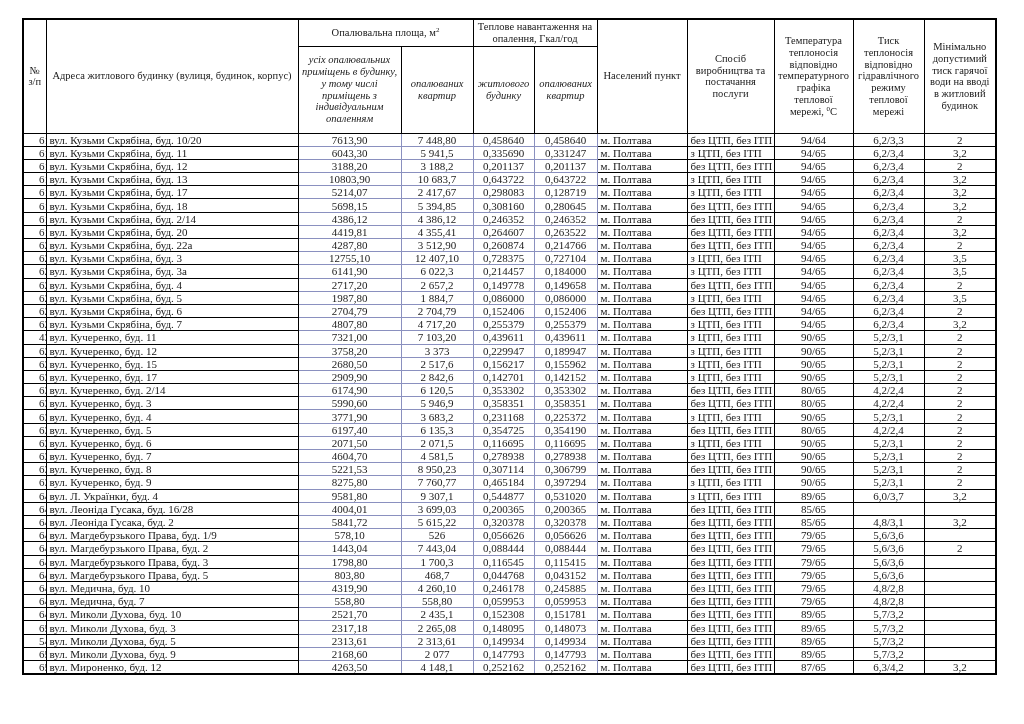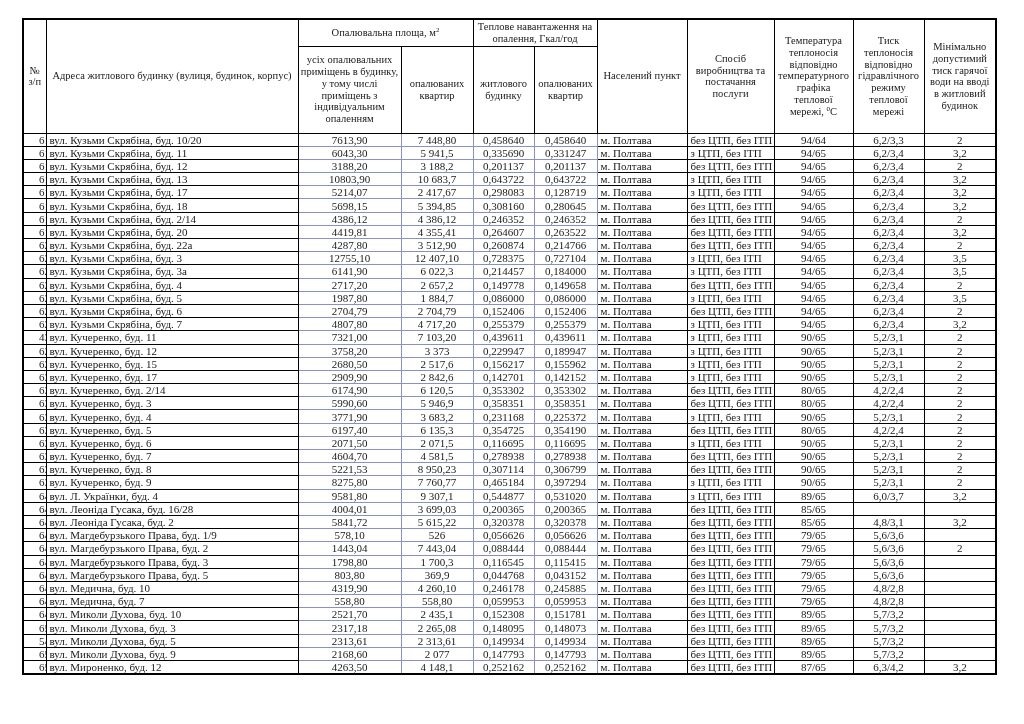--- a/index.html
+++ b/index.html
@@ -37,21 +37,21 @@
   th {
     font-weight: normal;
     font-size: 10.5px;
     line-height: 1.12;
     text-align: center;
     vertical-align: middle;
     padding: 1px 2px;
     background: #ffffff;
   }
   tr.group-row th { height: 20px; }
-  tr.sub-row th { height: 84px; }
+  tr.sub-row th { height: 84px; font-style: italic; }
   th sup, td sup { font-size: 7px; line-height: 0; }
 
   td {
     font-size: 11px;
     height: 12.2px;
     line-height: 12px;
     padding: 0 3px;
     text-align: center;
     vertical-align: middle;
     white-space: nowrap;
@@ -526,21 +526,21 @@
           <td class="c6">м. Полтава</td>
           <td class="c7">без ЦТП, без ІТП</td>
           <td class="c8">79/65</td>
           <td class="c9">5,6/3,6</td>
           <td class="c10"></td>
         </tr>
         <tr>
           <td class="c0">646</td>
           <td class="c1">вул. Магдебурзького Права, буд. 5</td>
           <td class="c2">803,80</td>
-          <td class="c3">369,9</td>
+          <td class="c3">468,7</td>
           <td class="c4">0,044768</td>
           <td class="c5">0,043152</td>
           <td class="c6">м. Полтава</td>
           <td class="c7">без ЦТП, без ІТП</td>
           <td class="c8">79/65</td>
           <td class="c9">5,6/3,6</td>
           <td class="c10"></td>
         </tr>
         <tr>
           <td class="c0">647</td>

